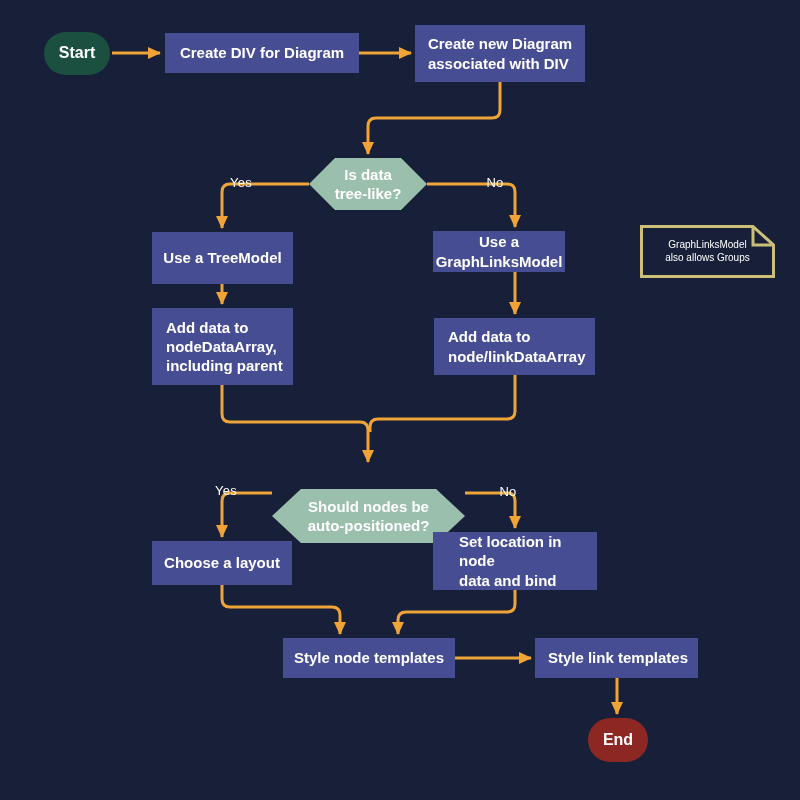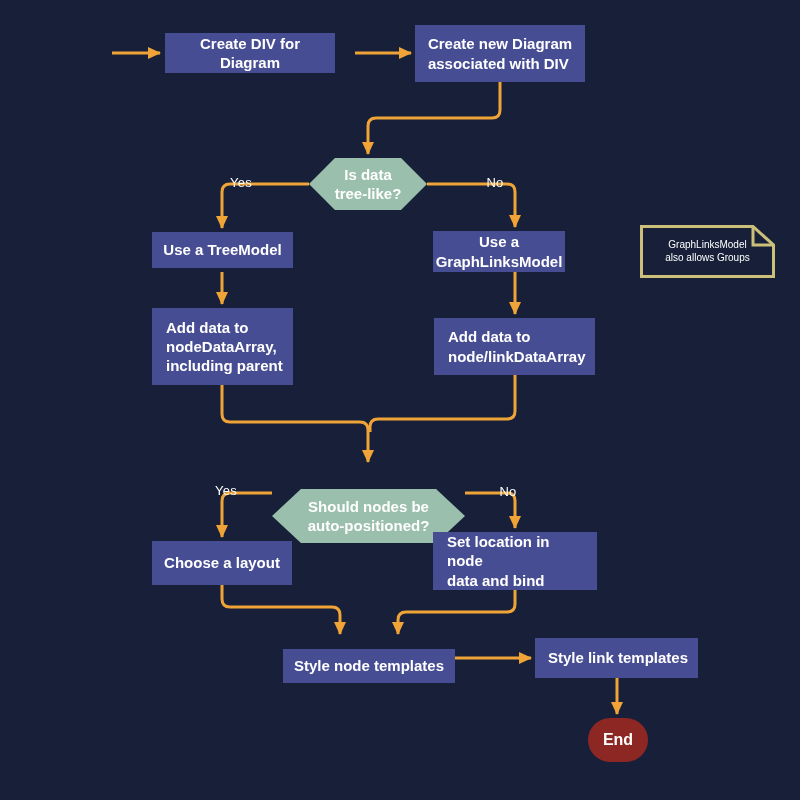--- a/index.html
+++ b/index.html
@@ -58,40 +58,43 @@
     <path d="M515,375 L515,411 Q515,419 507,419 L378,419 Q370,419 370,427 L370,432"></path>
     <path d="M222,385 L222,414 Q222,422 230,422 L360,422 Q368,422 368,430 L368,462" marker-end="url(#arrow)"></path>
     <path d="M272,493 L230,493 Q222,493 222,501 L222,537" marker-end="url(#arrow)"></path>
     <path d="M465,493 L507,493 Q515,493 515,501 L515,528" marker-end="url(#arrow)"></path>
     <path d="M222,585 L222,599 Q222,607 230,607 L332,607 Q340,607 340,615 L340,634" marker-end="url(#arrow)"></path>
     <path d="M515,590 L515,604 Q515,612 507,612 L406,612 Q398,612 398,620 L398,634" marker-end="url(#arrow)"></path>
     <path d="M455,658 L531,658" marker-end="url(#arrow)"></path>
     <path d="M617,678 L617,714" marker-end="url(#arrow)"></path>
   </svg>
 
+  <div class="node pill-start" style="left:44px;top:32px;width:66px;height:43px;">
+    <span>Start</span>
+  </div>
 
-  <div class="node box" style="left:165px;top:33px;width:170px;height:40px;">
+  <div class="node box" style="left:165px;top:33px;width:194px;height:40px;">
     <span>Create DIV for Diagram</span>
   </div>
 
   <div class="node box" style="left:415px;top:25px;width:170px;height:57px;">
     <span class="lines">
       <span style="display:block">Create new Diagram</span>
       <span style="display:block">associated with DIV</span>
     </span>
   </div>
 
   <div class="node hex hex1" style="left:309px;top:158px;width:118px;height:52px;">
     <span>
       <span style="display:block">Is data</span>
       <span style="display:block">tree-like?</span>
     </span>
   </div>
 
-  <div class="node box" style="left:152px;top:232px;width:141px;height:36px;">
+  <div class="node box" style="left:152px;top:232px;width:141px;height:52px;">
     <span>Use a TreeModel</span>
   </div>
 
   <div class="node box" style="left:433px;top:231px;width:132px;height:41px;">
     <span>Use a GraphLinksModel</span>
   </div>
 
   <div class="note" style="left:640px;top:225px;width:135px;height:53px;">
     <svg width="135" height="53" viewBox="0 0 135 53">
       <path d="M1.5,1.5 L113,1.5 L133.5,20 L133.5,51.5 L1.5,51.5 Z" style="fill:none;stroke:var(--note_border,#cbbf79);stroke-width:3;stroke-linejoin:miter"></path>
@@ -122,28 +125,28 @@
     <span>
       <span style="display:block">Should nodes be</span>
       <span style="display:block">auto-positioned?</span>
     </span>
   </div>
 
   <div class="node box" style="left:152px;top:541px;width:140px;height:44px;">
     <span>Choose a layout</span>
   </div>
 
-  <div class="node box" style="left:433px;top:532px;width:164px;height:58px;justify-content:flex-end;padding-left:14px;">
+  <div class="node box" style="left:433px;top:532px;width:164px;height:58px;justify-content:flex-end;padding-left:26px;">
     <span class="lines">
       <span style="display:block">Set location in node</span>
       <span style="display:block">data and bind</span>
     </span>
   </div>
 
-  <div class="node box" style="left:283px;top:638px;width:172px;height:34px;margin-top:11px;">
+  <div class="node box" style="left:283px;top:638px;width:172px;height:40px;">
     <span>Style node templates</span>
   </div>
 
   <div class="node box" style="left:535px;top:638px;width:163px;height:40px;justify-content:flex-end;">
     <span>Style link templates</span>
   </div>
 
   <div class="node pill-end" style="left:588px;top:718px;width:60px;height:44px;">
     <span>End</span>
   </div>

